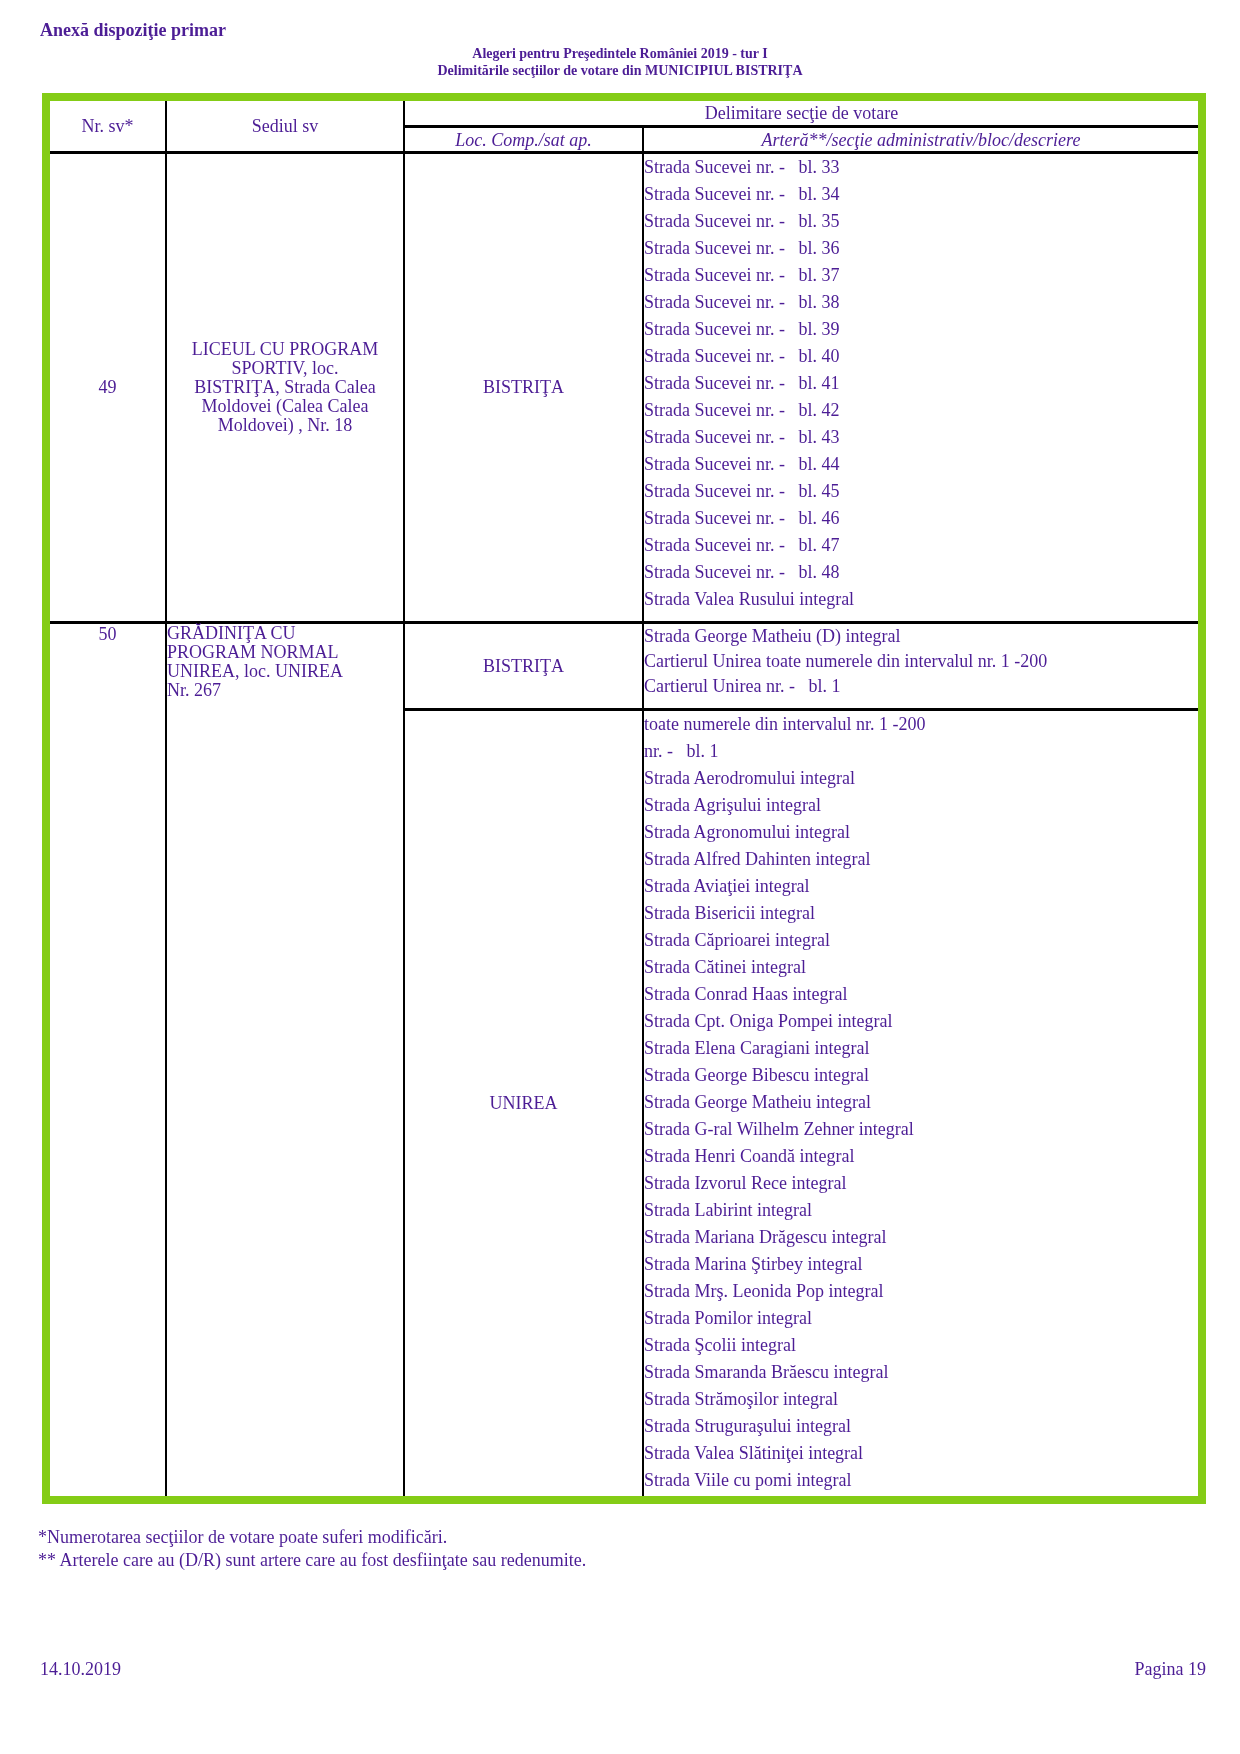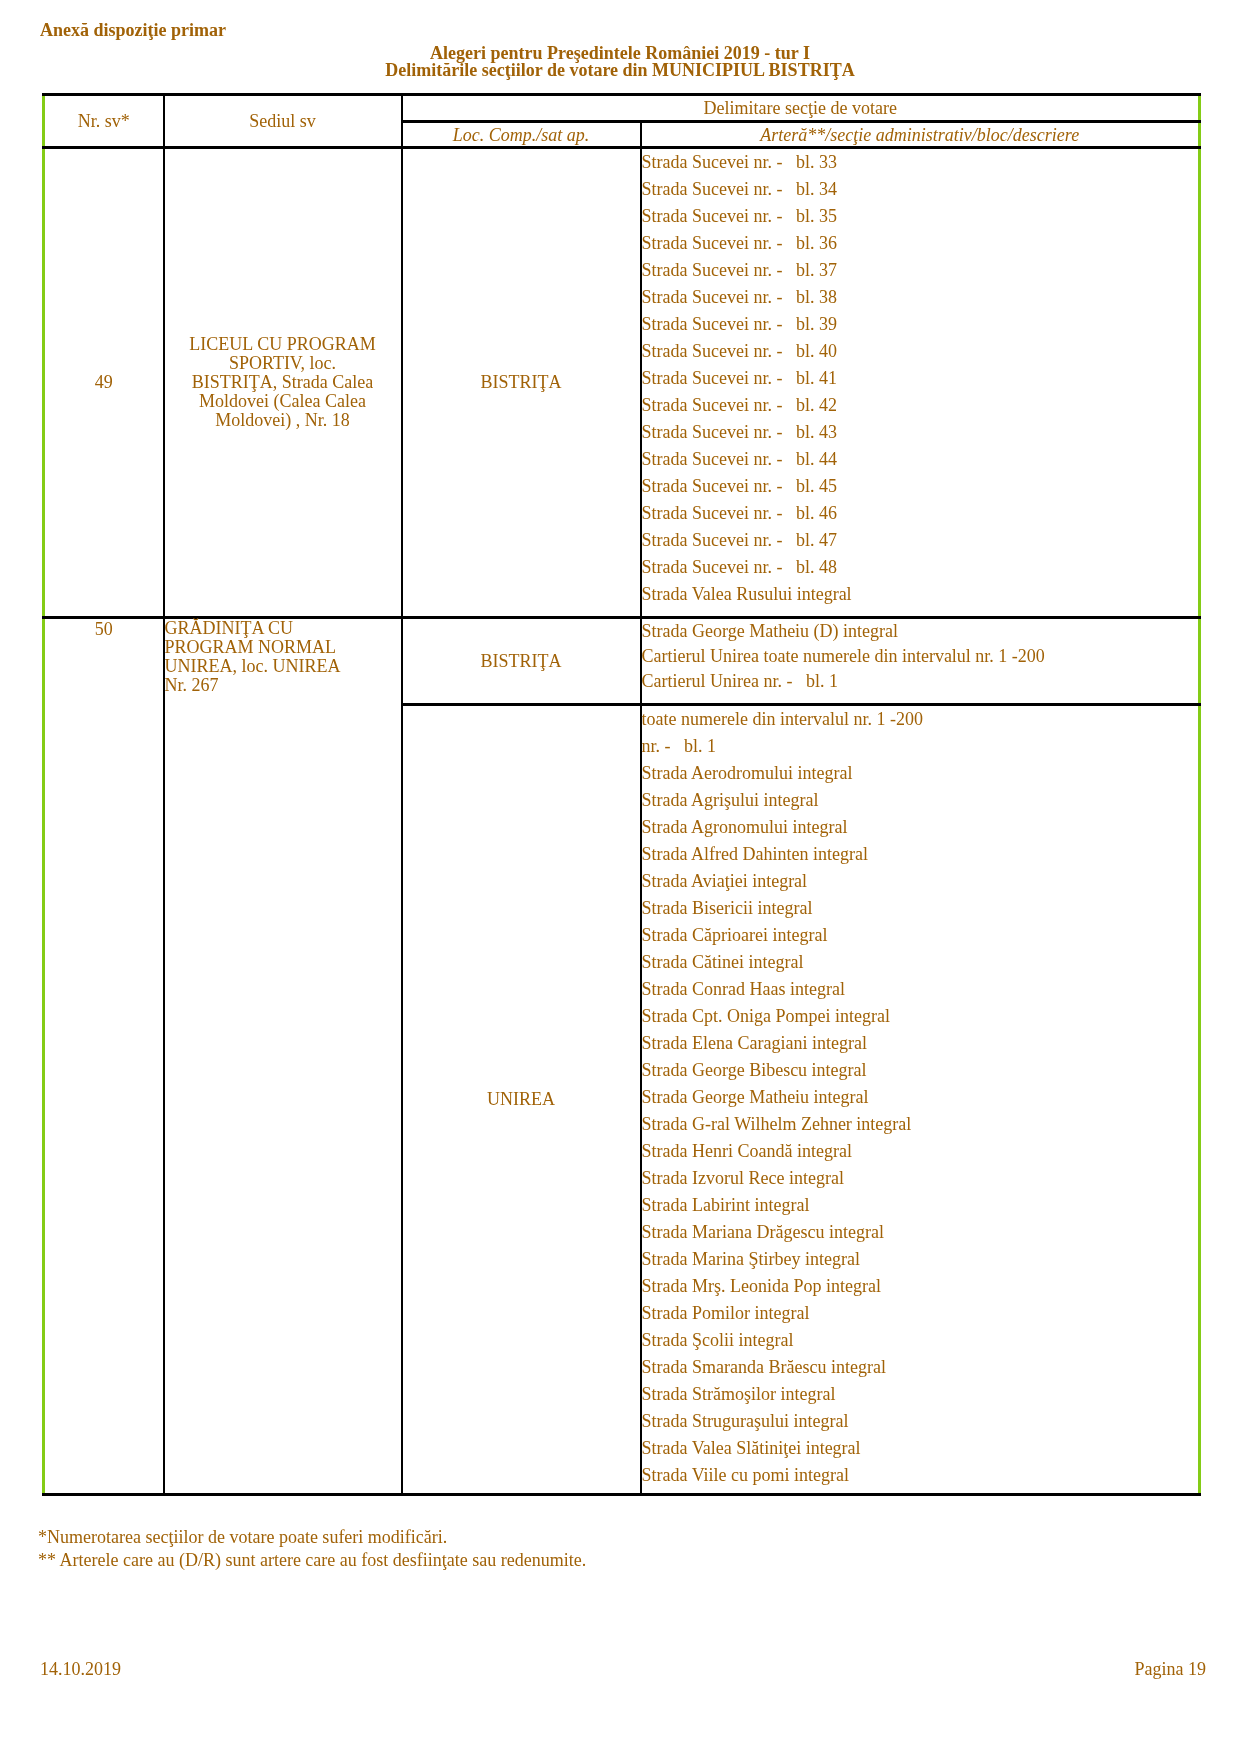--- a/index.html
+++ b/index.html
@@ -1,47 +1,47 @@
 <!DOCTYPE html>
 <html><head>
 <meta charset="utf-8">
 <style>
   html,body{margin:0;padding:0;background:#888;}
   .page{
     position:relative;
     width:1240px;height:1754px;
     background:#ffffff;
-    color:#a16207;
+    color:#4c1d95;
     font-family:"Liberation Serif","DejaVu Serif",serif;
     overflow:hidden;
   }
   .annex{
     position:absolute;left:40px;top:20px;
     font-size:18px;font-weight:bold;line-height:20px;
   }
   .titles{
     position:absolute;left:0;top:45px;width:100%;
-    text-align:center;font-weight:bold;font-size:18px;line-height:17px;
+    text-align:center;font-weight:bold;font-size:14px;line-height:17px;
   }
   table.delim{
     position:absolute;left:42px;top:93px;
     width:1156px;
     border-collapse:collapse;
     table-layout:fixed;
   }
   table.delim th, table.delim td{
     border-left:2px solid #000;
     border-right:2px solid #000;
     border-top:3px solid #000;
     border-bottom:3px solid #000;
     padding:0;
     font-size:18px;
     font-weight:normal;
   }
-  table.delim{border:3px solid #84cc16;}
+  table.delim{border:8px solid #84cc16;}
   th.hc{ text-align:center; vertical-align:middle; line-height:20px;}
   tr.hr1 th{height:24px;}
   tr.hr2 th{height:23px;font-style:italic;}
   td.nr-cell{ text-align:center; vertical-align:middle;}
   td.nr-top{ text-align:center; vertical-align:top; padding-top:26px;}
   td.sediu-cell{ text-align:center; vertical-align:middle; line-height:19px;}
   td.sediu-top{ text-align:left; vertical-align:top; padding-top:7px; line-height:19px;}
   td.loc-cell{ text-align:center; vertical-align:middle;}
   td.streets-cell{
     text-align:left; vertical-align:top;

